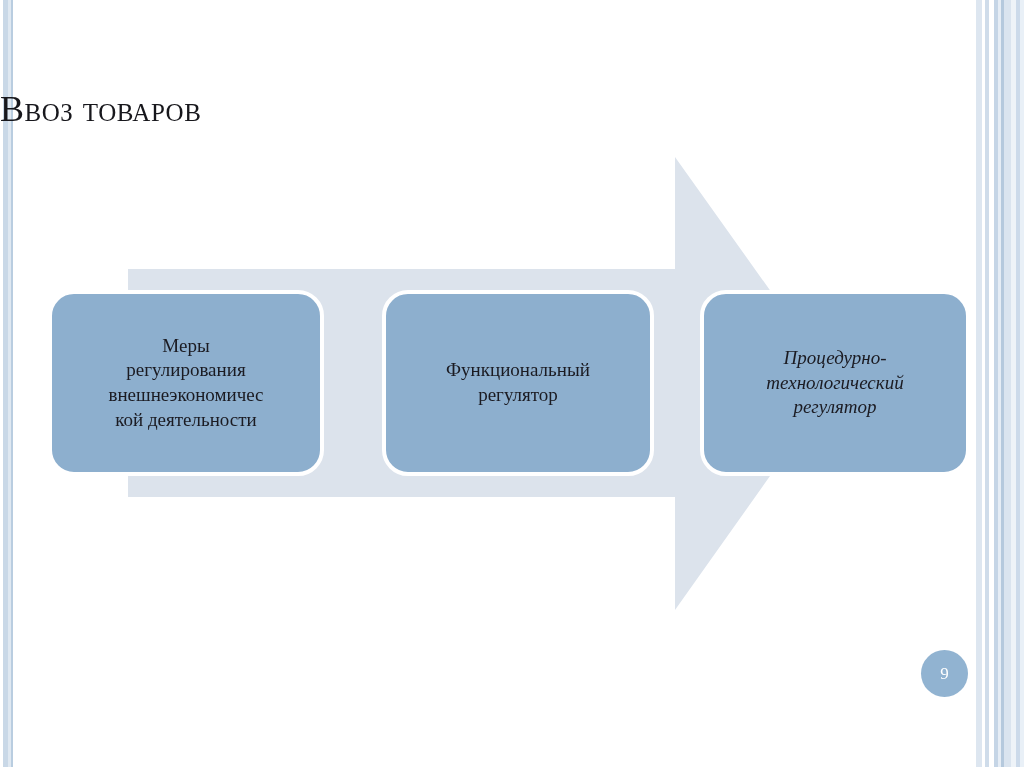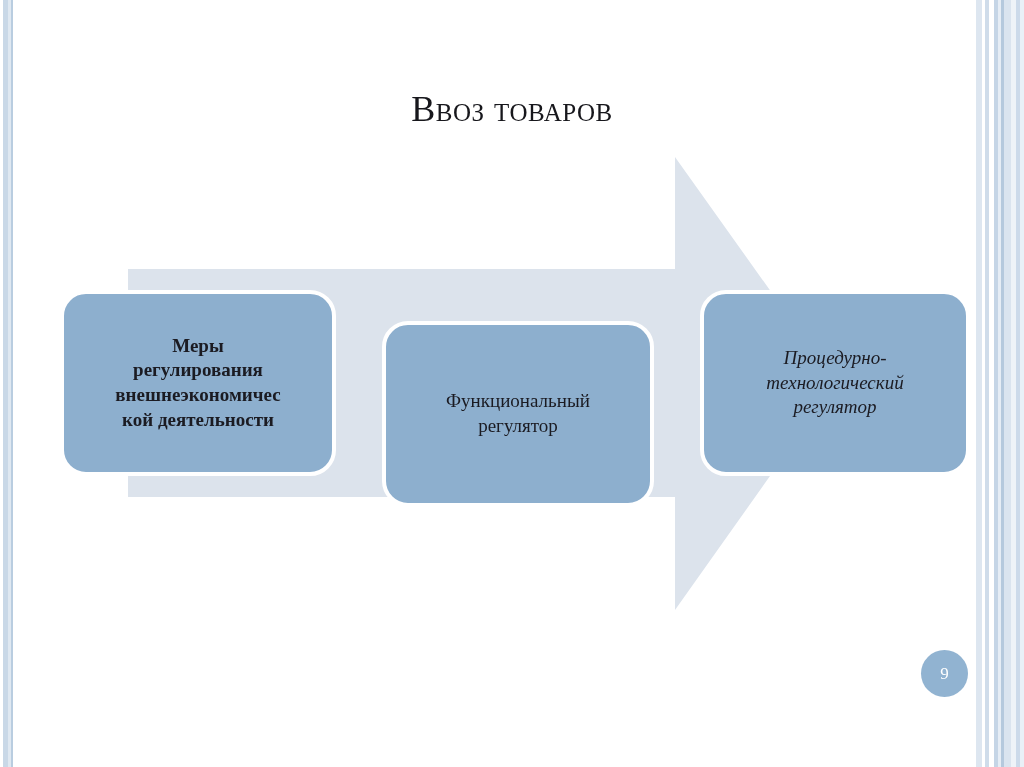--- a/index.html
+++ b/index.html
@@ -56,21 +56,20 @@
   .r9 { left: 35px; width: 5px;  background: #eef3f8; }
   .r10{ left: 40px; width: 4px;  background: #ccdaea; }
   .r11{ left: 44px; width: 4px;  background: #e9f0f7; }
 
   
   #title {
     position: absolute;
     left: 0;
     top: 88px;
     width: 1024px;
-    text-align: center;
     font-family: "Liberation Serif", serif;
     font-size: 36px;
     font-variant: small-caps;
     letter-spacing: 0.5px;
     color: #17171c;
     white-space: nowrap;
   }
 
   
   #arrow-svg {
@@ -91,22 +90,22 @@
     display: flex;
     align-items: center;
     justify-content: center;
     text-align: center;
     color: #1b1b22;
     font-family: "Liberation Serif", serif;
     font-size: 19px;
     line-height: 1.30;
     padding: 6px 10px;
   }
-  #box-1 { left: 60px;  top: 290px; width: 276px; height: 186px; font-weight: bold; }
-  #box-2 { left: 382px; top: 290px; width: 272px; height: 186px; margin-top: 31px; }
+  #box-1 { left: 48px;  top: 290px; width: 276px; height: 186px; }
+  #box-2 { left: 382px; top: 290px; width: 272px; height: 186px; }
   #box-3 { left: 700px; top: 290px; width: 270px; height: 186px; font-style: italic; }
 
   .box-text { white-space: pre-line; }
 
   
   #page-badge {
     position: absolute;
     left: 921px;
     top: 650px;
     width: 47px;

